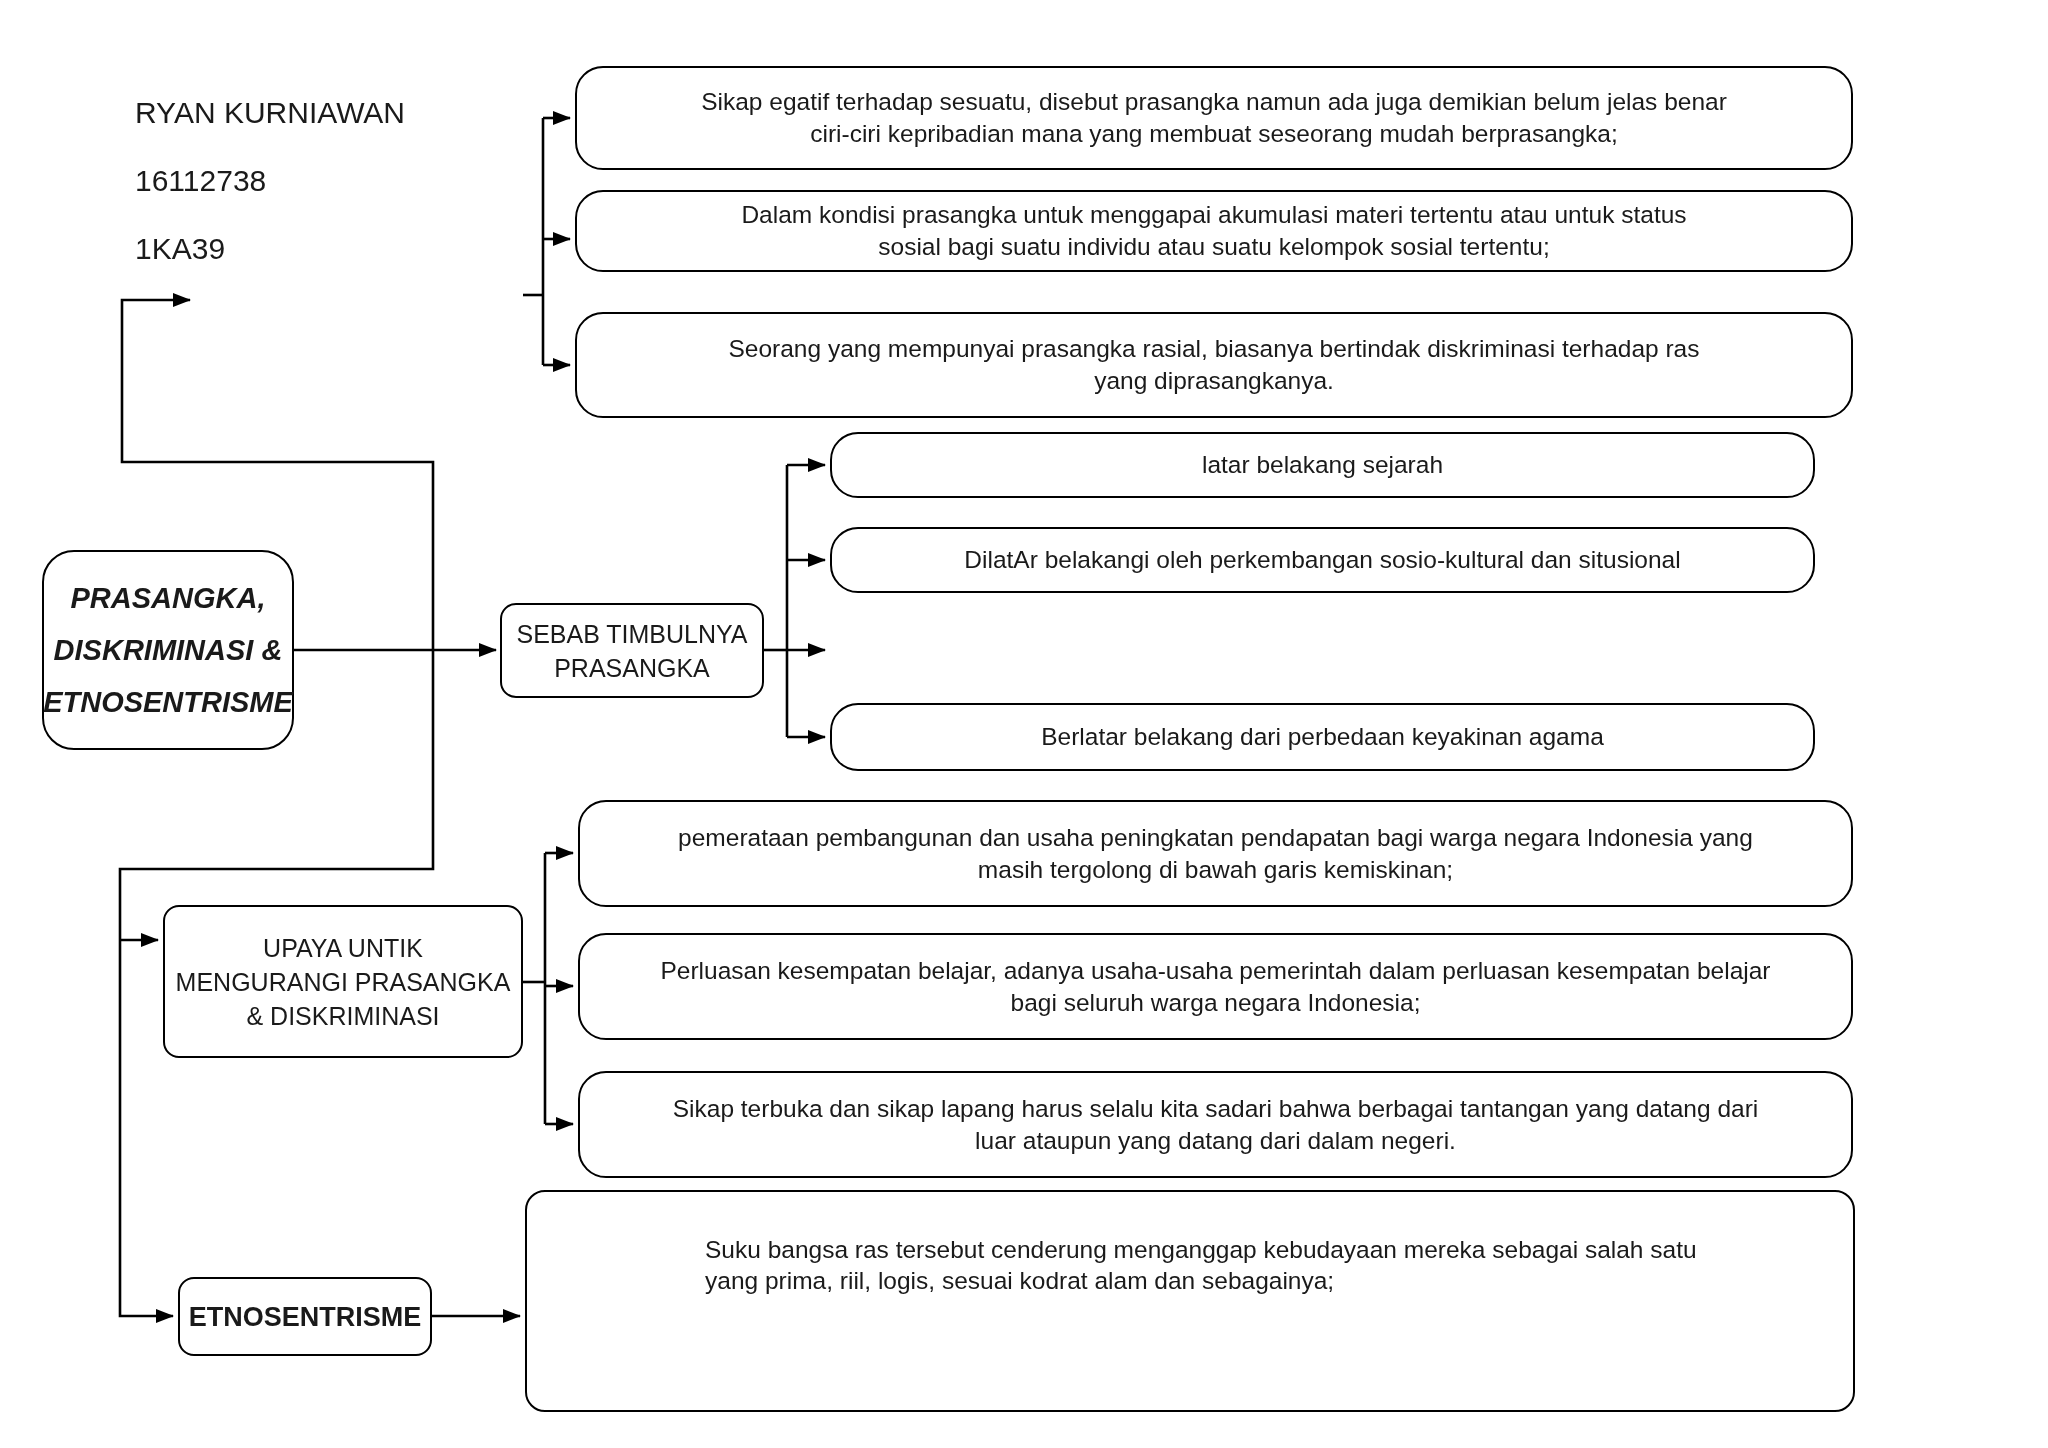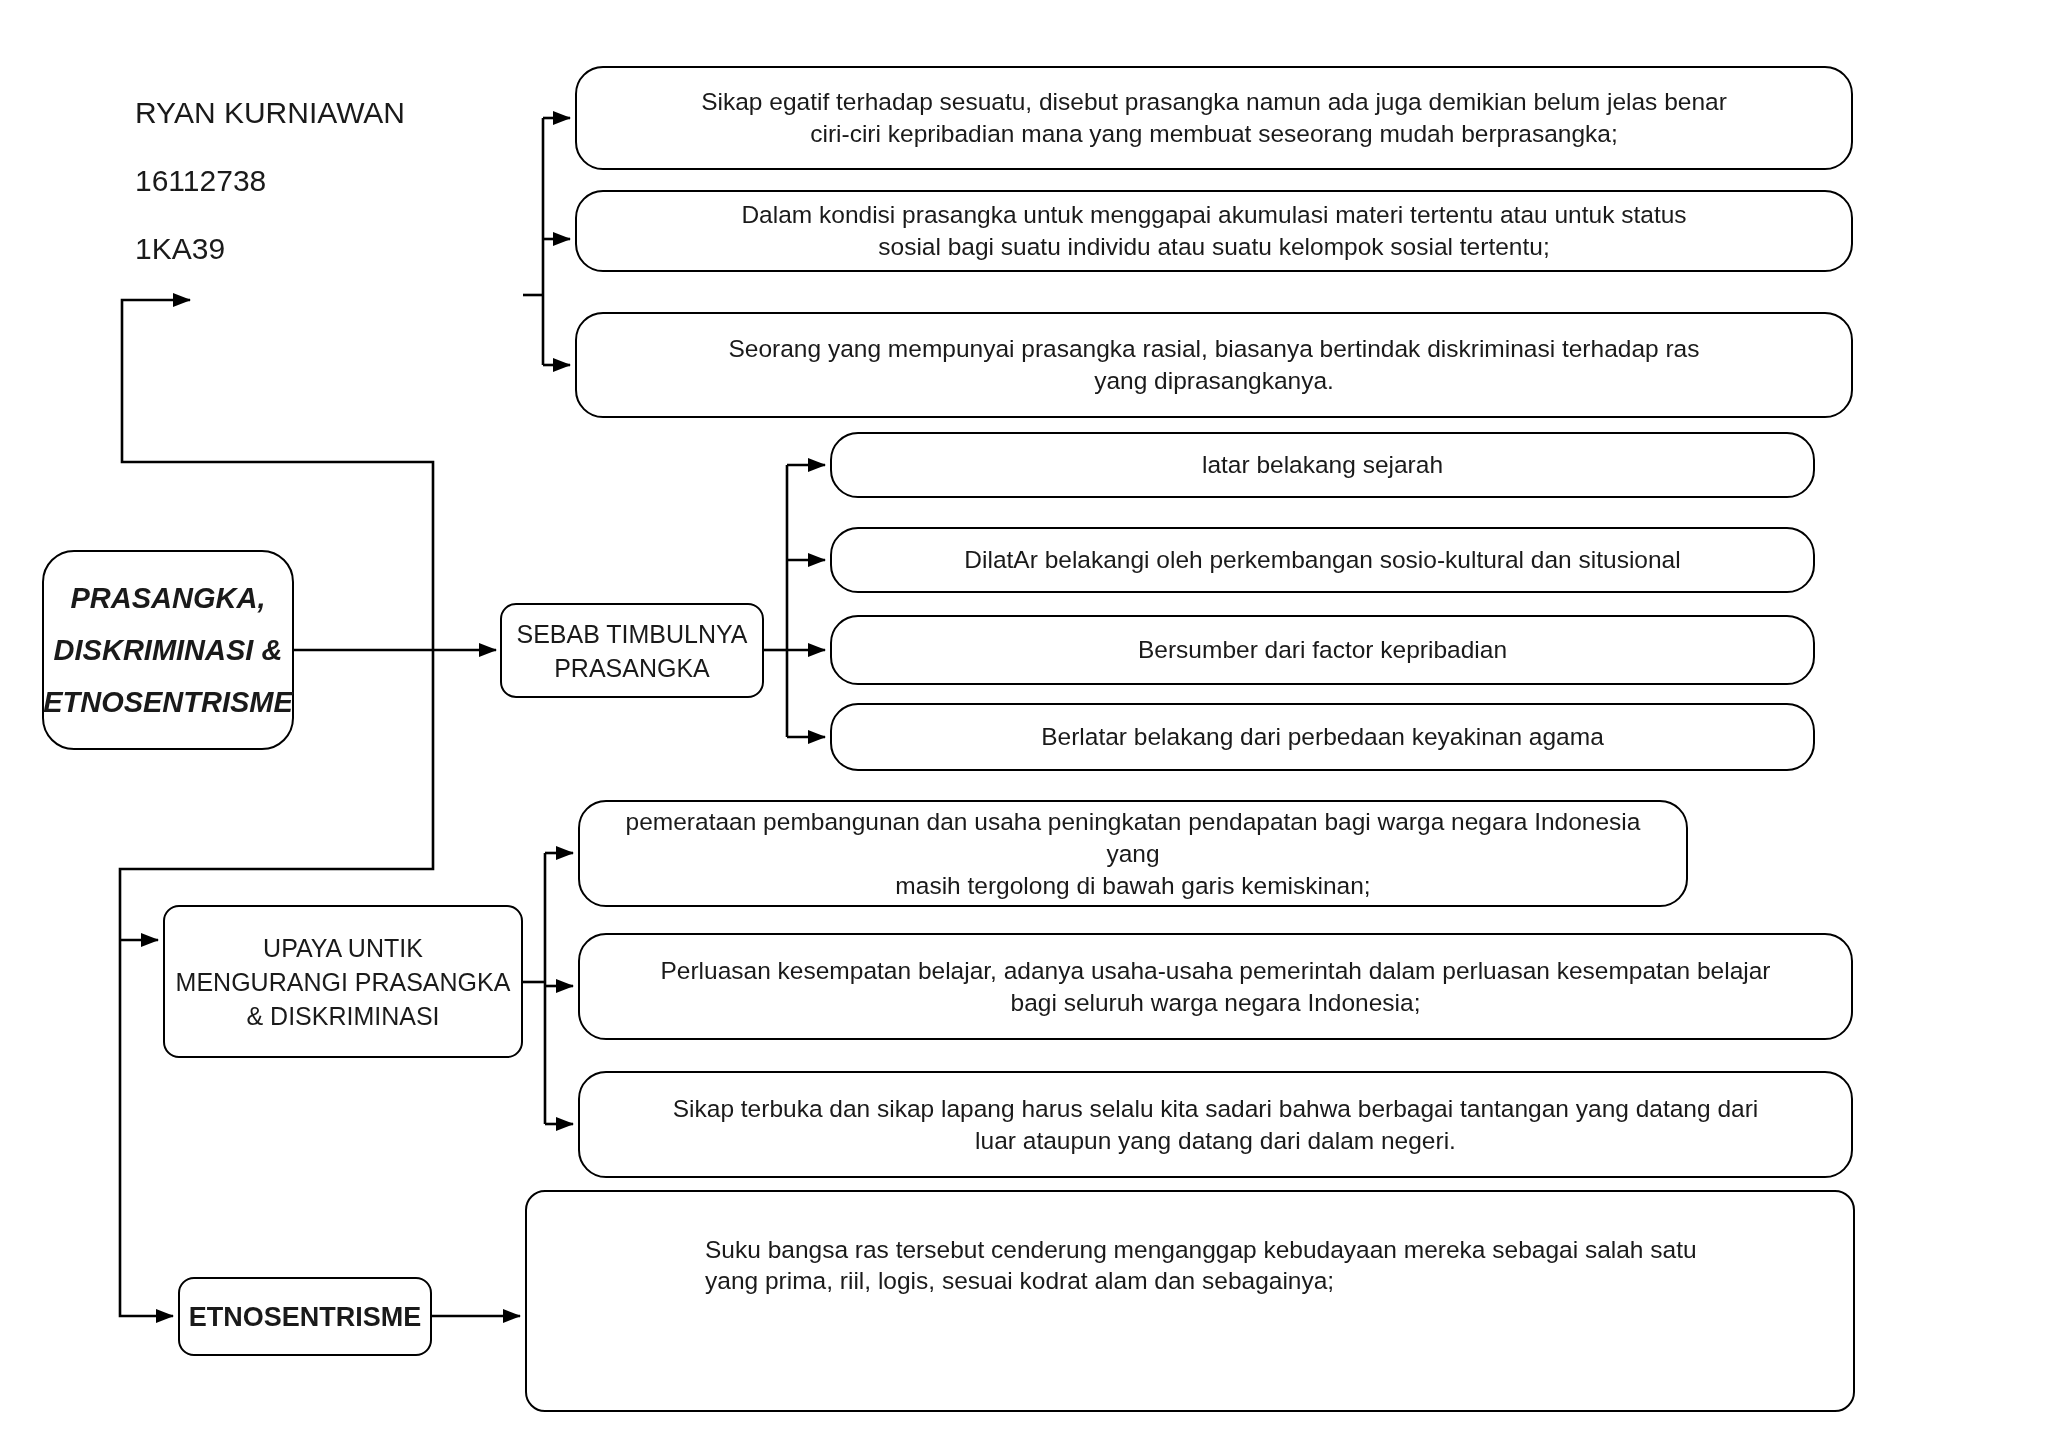--- a/index.html
+++ b/index.html
@@ -120,24 +120,23 @@
 
   <div class="box content" style="left:575px;top:66px;width:1278px;height:104px;">Sikap egatif terhadap sesuatu, disebut prasangka namun ada juga demikian belum jelas benar
 ciri-ciri kepribadian mana yang membuat seseorang mudah berprasangka;</div>
   <div class="box content" style="left:575px;top:190px;width:1278px;height:82px;">Dalam kondisi prasangka untuk menggapai akumulasi materi tertentu atau untuk status
 sosial bagi suatu individu atau suatu kelompok sosial tertentu;</div>
   <div class="box content" style="left:575px;top:312px;width:1278px;height:106px;">Seorang yang mempunyai prasangka rasial, biasanya bertindak diskriminasi terhadap ras
 yang diprasangkanya.</div>
 
   <div class="box content" style="left:830px;top:432px;width:985px;height:66px;">latar belakang sejarah</div>
   <div class="box content" style="left:830px;top:527px;width:985px;height:66px;">DilatAr belakangi oleh perkembangan sosio-kultural dan situsional</div>
-  <div class="box content" style="left:830px;top:615px;width:985px;height:70px;">Bersumber dari factor kepribadian</div>
   <div class="box content" style="left:830px;top:703px;width:985px;height:68px;">Berlatar belakang dari perbedaan keyakinan agama</div>
 
-  <div class="box content" style="left:578px;top:800px;width:1110px;height:107px;">pemerataan pembangunan dan usaha peningkatan pendapatan bagi warga negara Indonesia yang
+  <div class="box content" style="left:578px;top:800px;width:1275px;height:107px;">pemerataan pembangunan dan usaha peningkatan pendapatan bagi warga negara Indonesia yang
 masih tergolong di bawah garis kemiskinan;</div>
   <div class="box content" style="left:578px;top:933px;width:1275px;height:107px;">Perluasan kesempatan belajar, adanya usaha-usaha pemerintah dalam perluasan kesempatan belajar
 bagi seluruh warga negara Indonesia;</div>
   <div class="box content" style="left:578px;top:1071px;width:1275px;height:107px;">Sikap terbuka dan sikap lapang harus selalu kita sadari bahwa berbagai tantangan yang datang dari
 luar ataupun yang datang dari dalam negeri.</div>
 
   <div class="box bigbox" style="left:525px;top:1190px;width:1330px;height:222px;">
     <div class="para"><span>Suku bangsa ras tersebut cenderung menganggap kebudayaan mereka sebagai salah satu
 yang prima, riil, logis, sesuai kodrat alam dan sebagainya;</span></div>
   </div>

